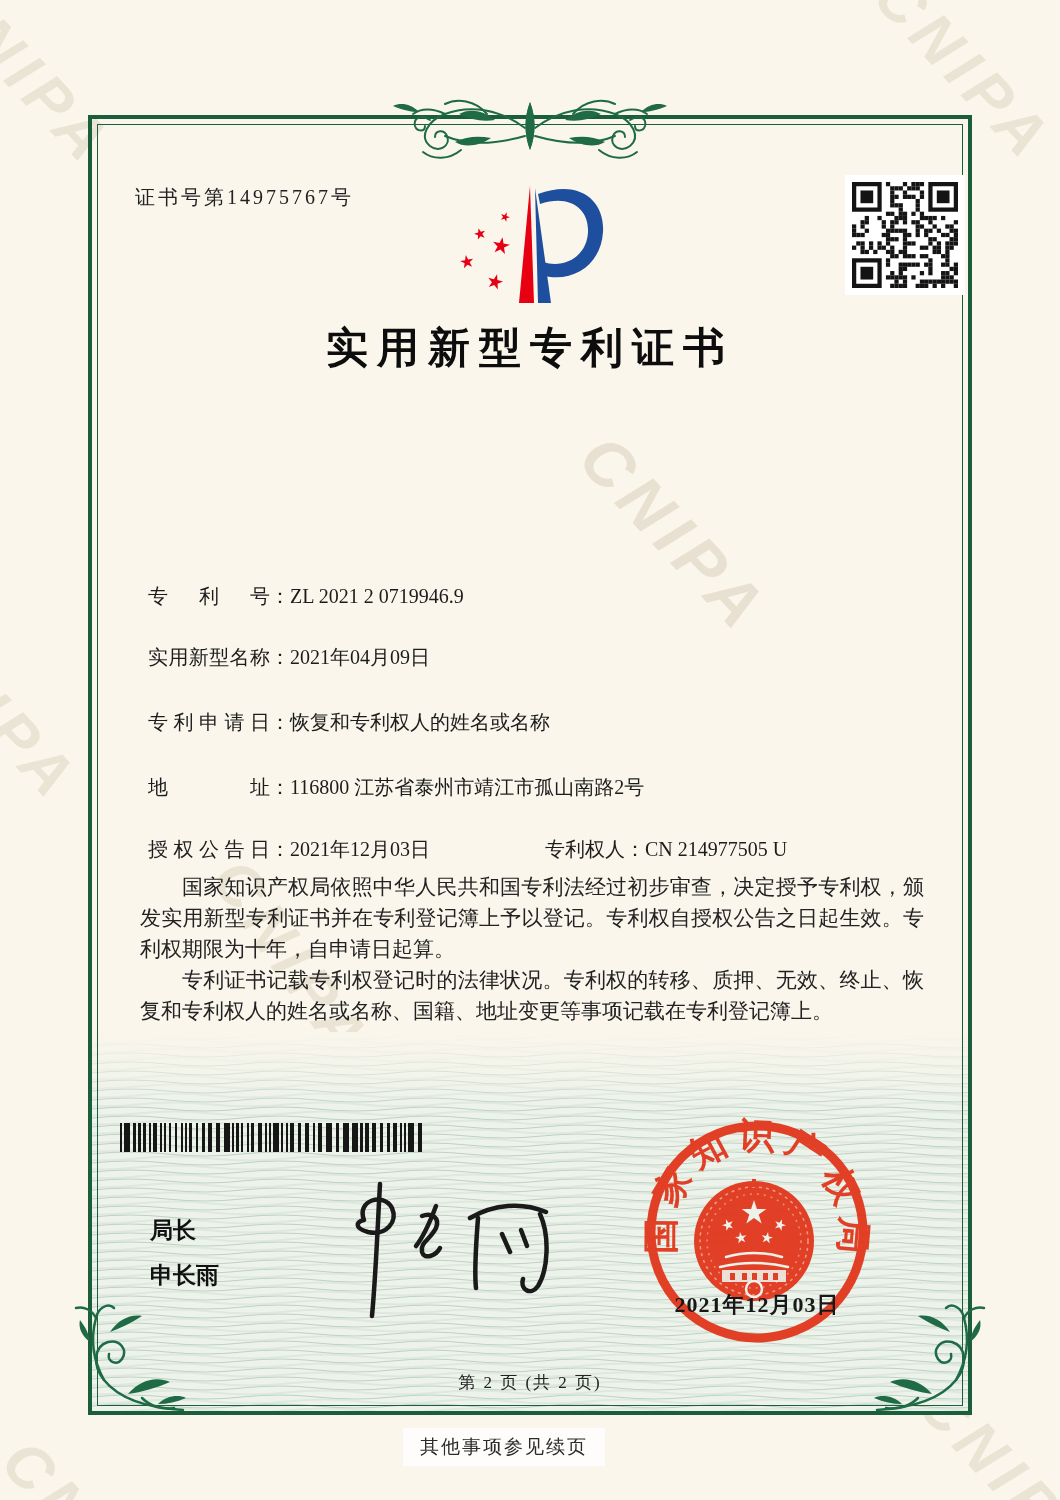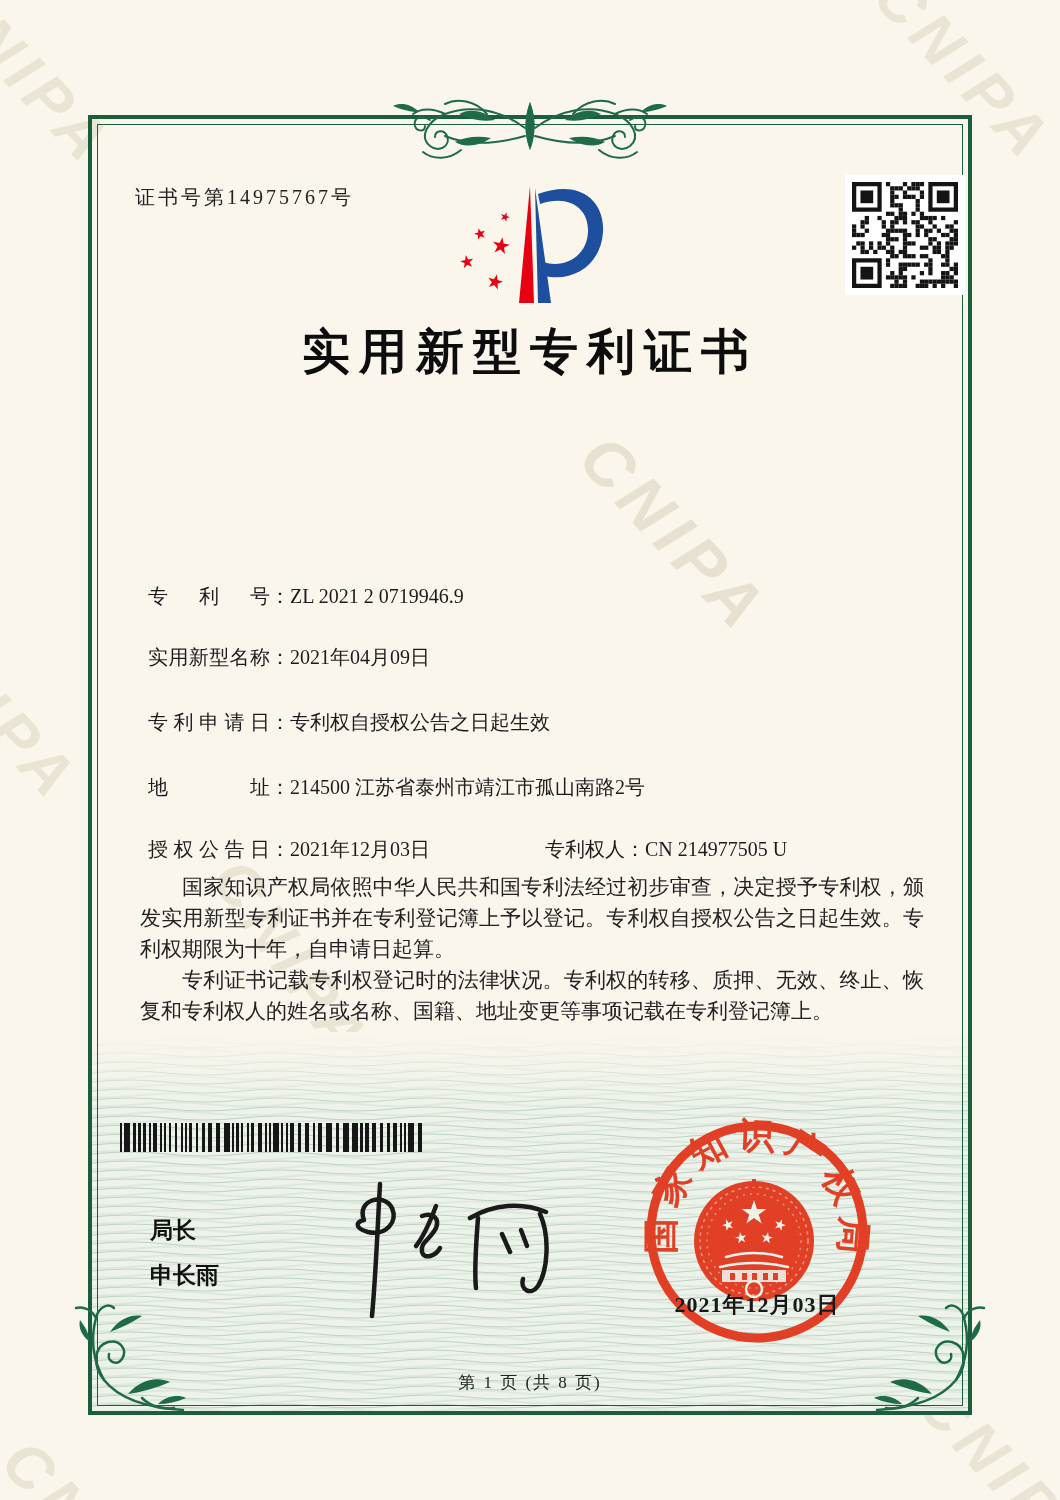--- a/index.html
+++ b/index.html
@@ -16,21 +16,21 @@
                border:4px solid #1a5e3c;box-sizing:border-box;z-index:3;}
   .frame-inner{position:absolute;left:97px;top:124px;width:866px;height:1282px;
                border:1.5px solid #1a5e3c;box-sizing:border-box;z-index:3;}
   .orn{position:absolute;z-index:4;}
   
   .certno{position:absolute;left:135px;top:184px;z-index:5;font-size:20px;letter-spacing:3px;color:#222;}
   .logo{position:absolute;left:435px;top:172px;z-index:5;}
   .qr{position:absolute;left:845px;top:175px;width:120px;height:120px;background:#fff;z-index:5;
       display:flex;align-items:center;justify-content:center;}
   .title{position:absolute;left:0;top:320px;width:100%;text-align:center;z-index:5;
-         font-size:48px;font-weight:bold;letter-spacing:9px;color:#0d0d0d;}
+         font-size:42px;font-weight:bold;letter-spacing:9px;color:#0d0d0d;}
   
   .row{position:absolute;left:148px;z-index:5;font-size:20px;white-space:nowrap;}
   .lbl{display:inline-block;width:122px;text-align:justify;text-align-last:justify;}
   .colon{display:inline-block;width:20px;}
   .pair2{position:absolute;left:397px;top:0;white-space:nowrap;}
   
   .bodytext{position:absolute;left:140px;top:872px;width:784px;z-index:5;}
   .bodytext p{margin:0;font-size:21px;line-height:31px;text-align:justify;text-indent:42px;color:#222;}
   
   .barcode{position:absolute;left:120px;top:1123px;width:308px;height:29px;z-index:5;font-size:0;}
@@ -349,24 +349,24 @@
 
   <h1 class="title" style="margin:0">实用新型专利证书</h1>
 
   <div class="row" style="top:583px">
     <span class="lbl">专利号</span><span class="colon">：</span><span class="val">ZL 2021 2 0719946.9</span>
   </div>
   <div class="row" style="top:644px">
     <span class="lbl">实用新型名称</span><span class="colon">：</span><span class="val">2021年04月09日</span>
   </div>
   <div class="row" style="top:709px">
-    <span class="lbl">专利申请日</span><span class="colon">：</span><span class="val">专利权自授权公告之日起生效</span>
+    <span class="lbl">专利申请日</span><span class="colon">：</span><span class="val">恢复和专利权人的姓名或名称</span>
   </div>
   <div class="row" style="top:774px">
-    <span class="lbl">地址</span><span class="colon">：</span><span class="val">214500 江苏省泰州市靖江市孤山南路2号</span>
+    <span class="lbl">地址</span><span class="colon">：</span><span class="val">116800 江苏省泰州市靖江市孤山南路2号</span>
   </div>
   <div class="row" style="top:836px">
     <span class="lbl">授权公告日</span><span class="colon">：</span><span class="val">2021年12月03日</span>
     <span class="pair2">
       <span>专利权人</span><span class="colon">：</span><span>CN 214977505 U</span>
     </span>
   </div>
 
   <div class="bodytext">
     <p>国家知识产权局依照中华人民共和国专利法经过初步审查，决定授予专利权，颁发实用新型专利证书并在专利登记簿上予以登记。专利权自授权公告之日起生效。专利权期限为十年，自申请日起算。</p>
@@ -422,15 +422,16 @@
         <rect x="-2" y="32" width="5" height="7"></rect>
           <rect x="9" y="32" width="5" height="7"></rect>
         <rect x="19" y="32" width="5" height="7"></rect>
       </g>
       <circle cx="0" cy="48" r="8" fill="none" stroke="#eef2ea" stroke-width="2.5"></circle>
       <rect x="-2" y="-62" width="4" height="8" fill="#e2371c"></rect>
     </g>
   </svg>
   <div class="sealdate">2021年12月03日</div>
 
-  <div class="pageinfo">第 1 页 (共 8 页)</div>
+  <div class="pageinfo">第 2 页 (共 2 页)</div>
+  <div class="notebox">其他事项参见续页</div>
 
 </div>
 
 </body></html>

